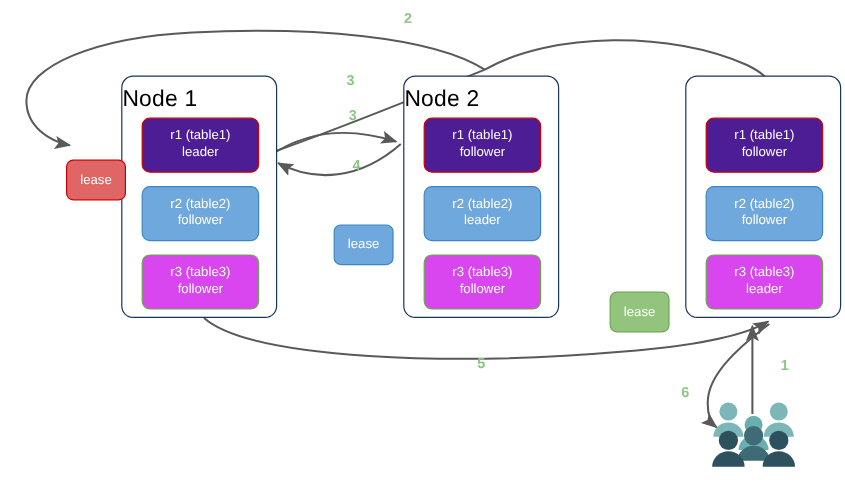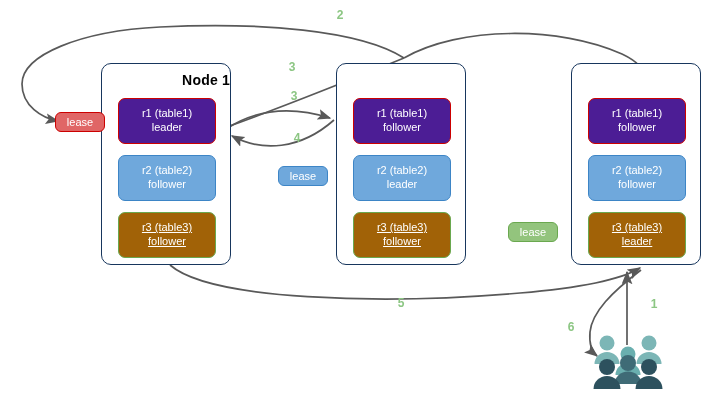--- a/index.html
+++ b/index.html
@@ -30,23 +30,23 @@
     border: 1.4px solid #17365d;
     border-radius: 10px;
     background: #ffffff;
     box-sizing: border-box;
   }
   .node-title {
     position: absolute;
     top: 8px;
     left: 0;
     right: 0;
-    text-align: right;
-    font-size: 14px;
-    font-weight: bold;
+    text-align: left;
+    font-size: 19px;
+    font-weight: normal;
     color: #000000;
     letter-spacing: 0.2px;
   }
   .replica {
     position: absolute;
     left: 16px;
     width: 98px;
     height: 46px;
     border-radius: 7px;
     box-sizing: border-box;
@@ -54,32 +54,33 @@
     flex-direction: column;
     align-items: center;
     justify-content: center;
     font-size: 11px;
     color: #ffffff;
     line-height: 1.25;
     text-align: center;
   }
   .rep-red  { background: #4c1d95; border: 1.4px solid #cc0000; }
   .rep-blue { background: #6fa8dc; border: 1.4px solid #3d85c6; }
-  .rep-green{ background: #a16207; border: 1.4px solid #6aa84f; text-decoration: underline; }
+  .rep-green{ background: #d946ef; border: 1.4px solid #6aa84f; }
 
   .lease {
     position: absolute;
     border-radius: 6px;
     box-sizing: border-box;
     display: flex;
     align-items: center;
     justify-content: center;
     font-size: 11px;
     color: #ffffff;
-    height: 20px;
+    height: 34px;
+    margin-top: 21px;
   }
   .label-num {
     position: absolute;
     font-size: 12px;
     font-weight: bold;
     color: #8cc683;
     text-align: center;
     width: 18px;
   }
   .people {
@@ -128,20 +129,21 @@
       <span>follower</span>
     </div>
 
     <div class="replica rep-green" style="top:148px;">
       <span>r3 (table3)</span>
       <span>follower</span>
     </div>
   </div>
 
   <div class="node-box" style="left:336px; top:63px; width:130px; height:202px;">
+    <div class="node-title">Node 2</div>
 
     <div class="replica rep-red" style="top:34px;">
       <span>r1 (table1)</span>
       <span>follower</span>
     </div>
 
     <div class="replica rep-blue" style="top:91px;">
       <span>r2 (table2)</span>
       <span>leader</span>
     </div>

